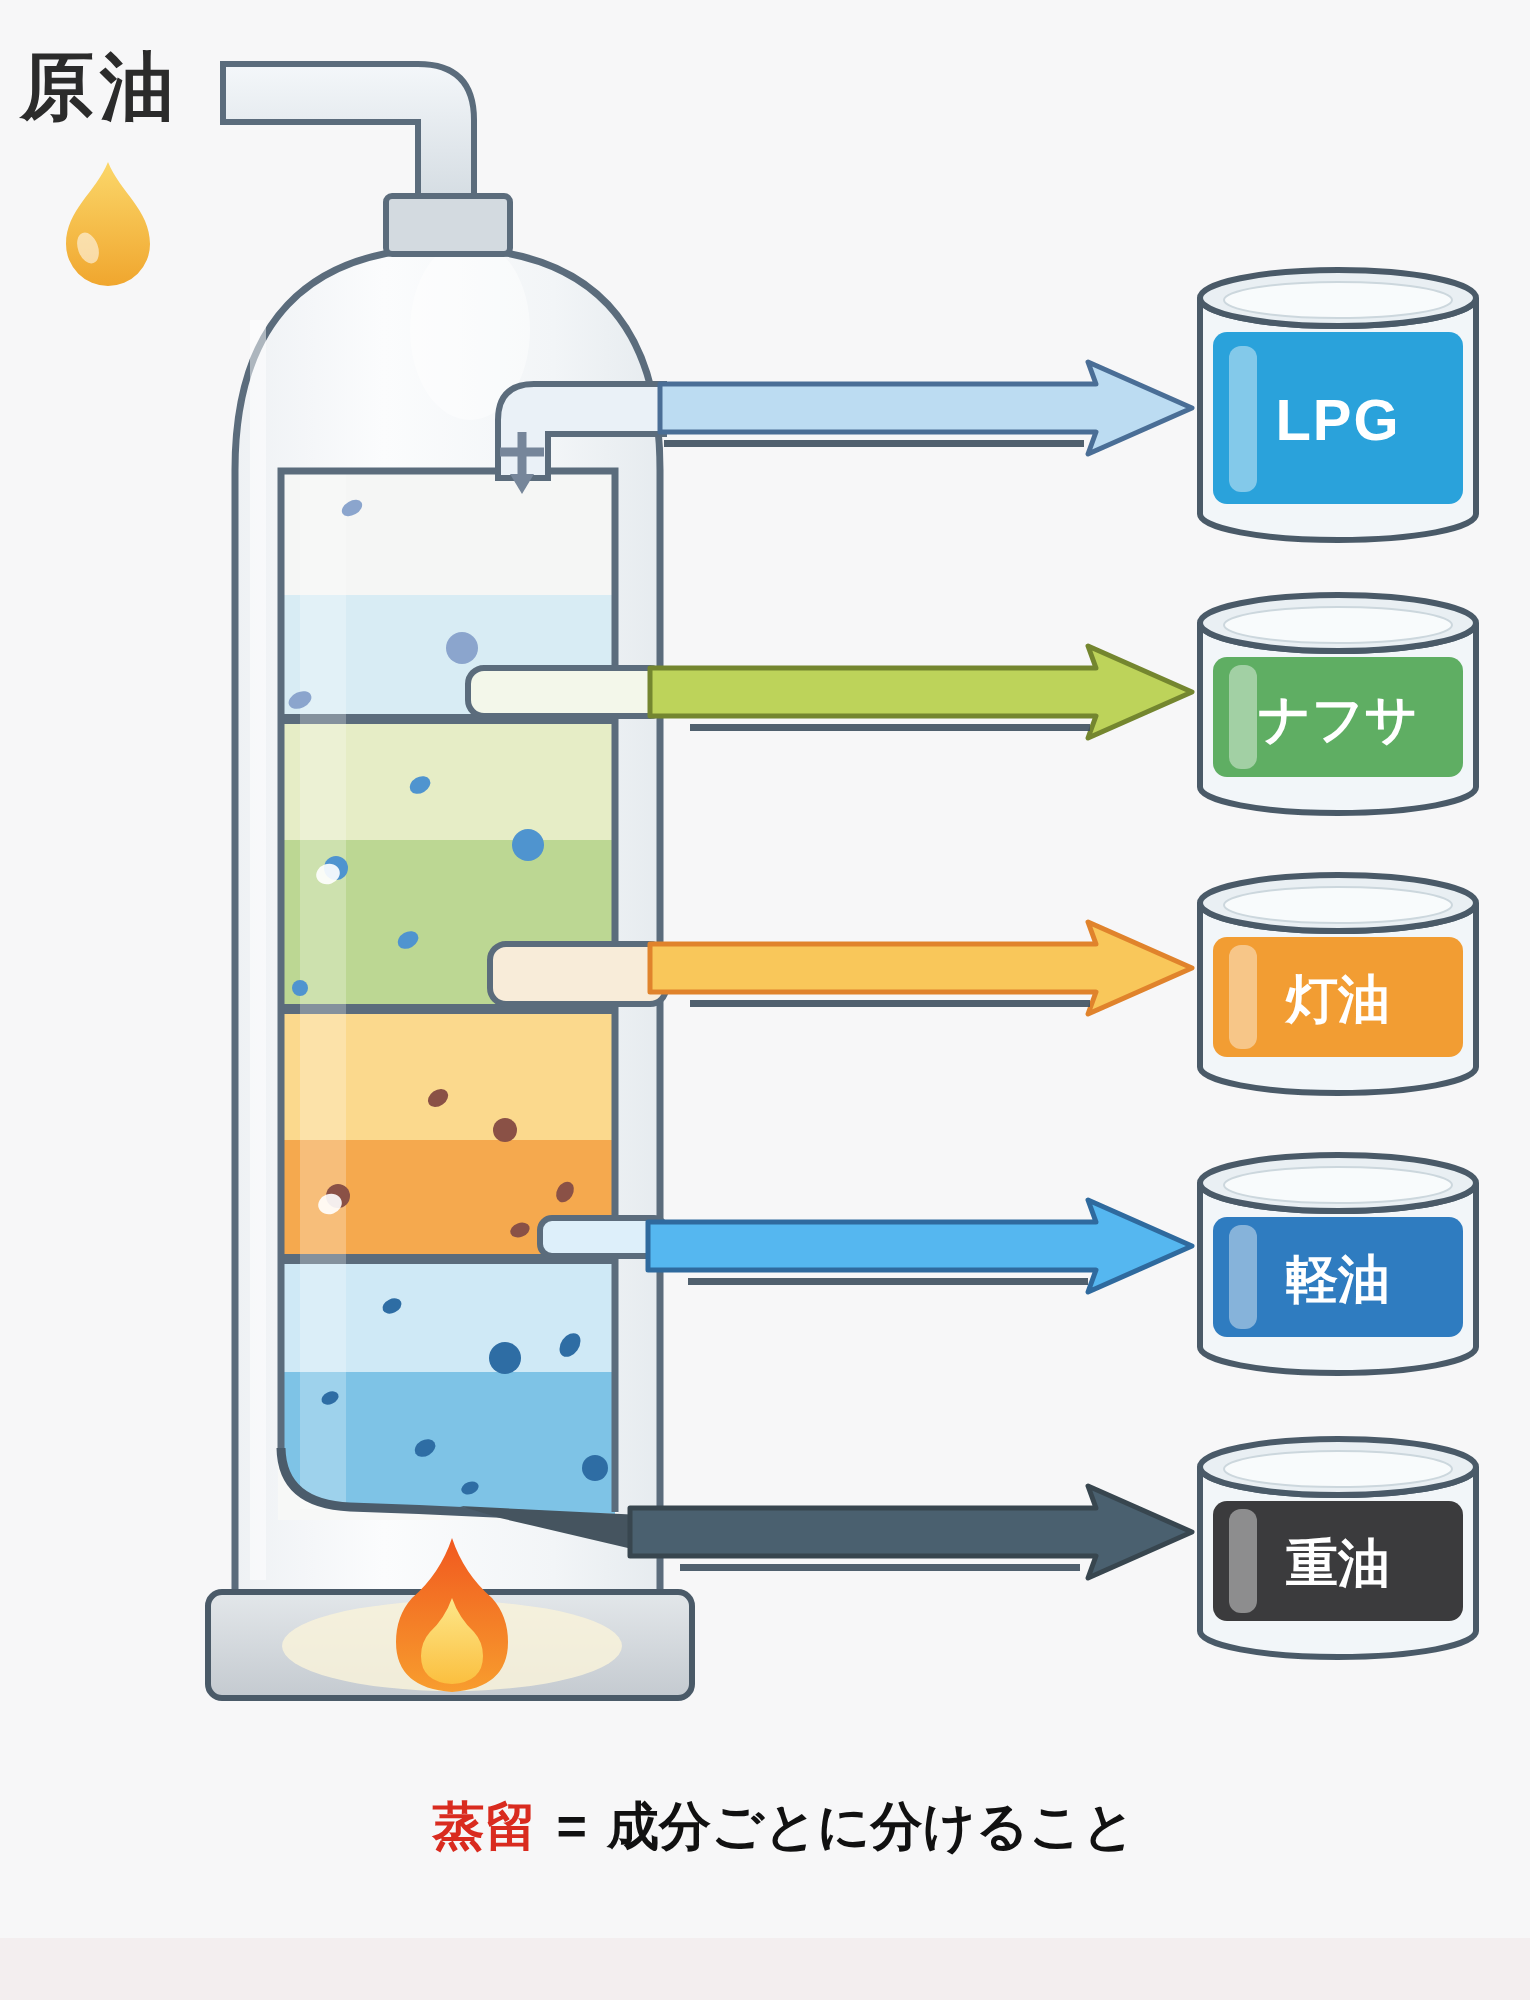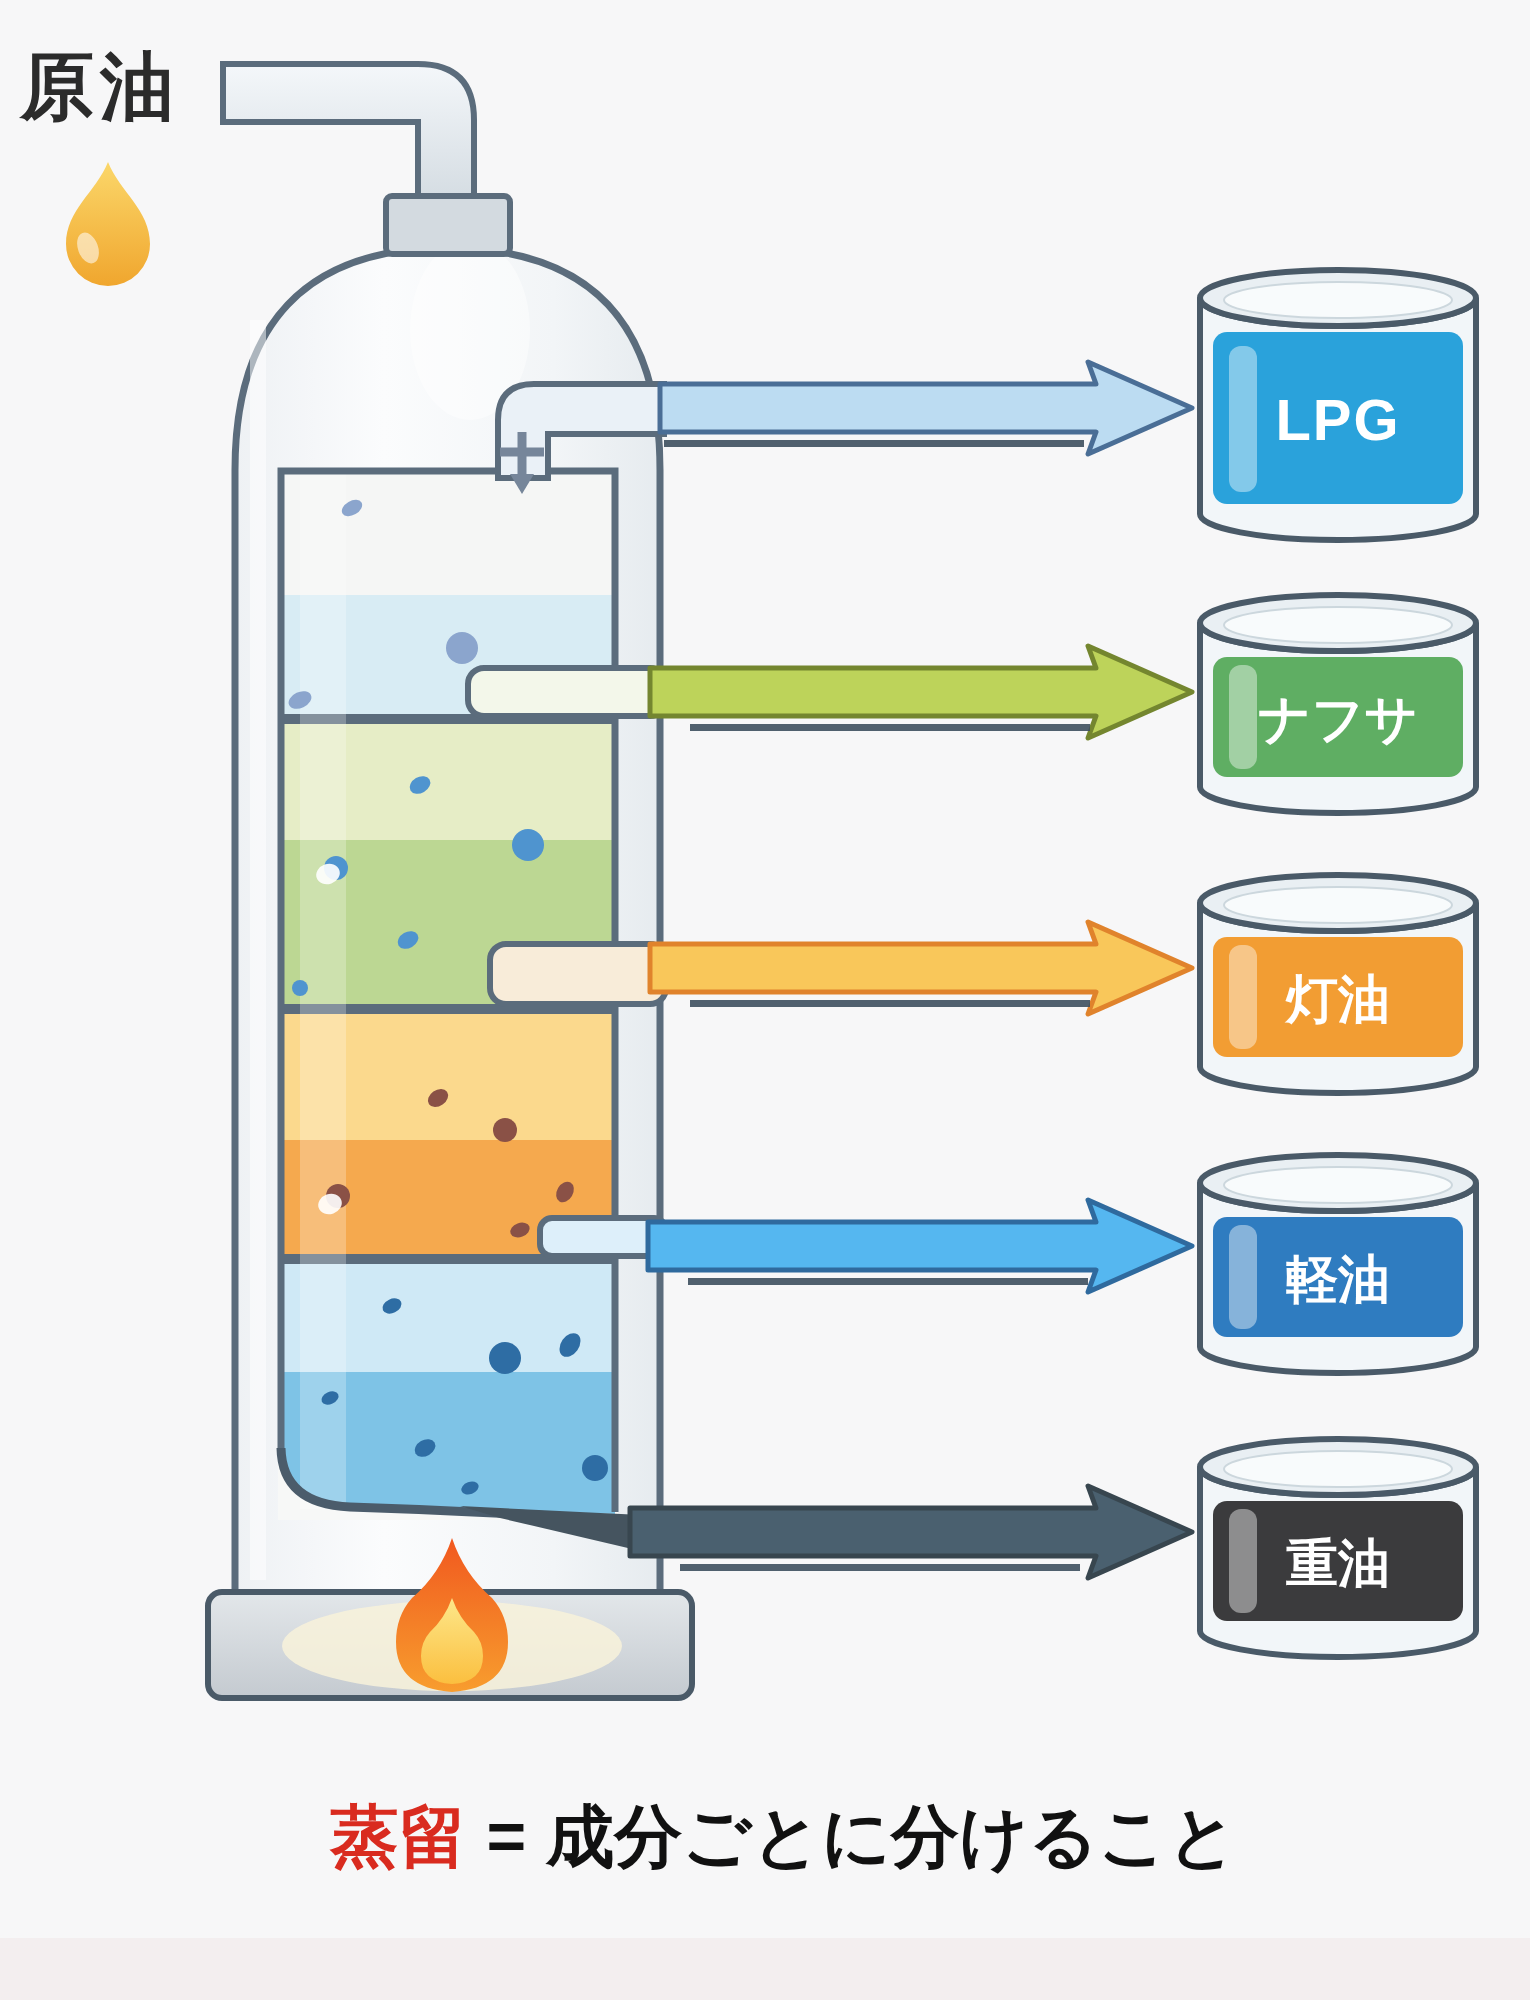--- a/index.html
+++ b/index.html
@@ -12,21 +12,21 @@
   .barrel-rim{fill:#e9eff3;stroke:#4a5a68;stroke-width:6;}
   .barrel-rim-inner{fill:#f8fbfc;stroke:#ccd7dd;stroke-width:2;}
   .barrel-gloss{fill:#ffffff;opacity:.42;}
   .barrel-text{fill:#ffffff;font-weight:bold;text-anchor:middle;}
   .barrel-text.latin{font-size:58px;letter-spacing:2px;}
   .barrel-text.kana{font-size:52px;}
   .tab{stroke:#5b6c7c;stroke-width:6;}
   .arrow{stroke-width:5;stroke-linejoin:round;}
   .underline{fill:#3d4f5e;opacity:.9;}
   .caption{position:absolute;left:0;right:0;top:1792px;text-align:center;
-           font-size:68px;font-weight:bold;color:#111;margin-left:38px;}
+           font-size:52px;font-weight:bold;color:#111;margin-left:38px;}
   .caption .term{color:#d92b1f;}
   .caption .eq{margin:0 20px;}
   .crude-label{font-size:74px;font-weight:bold;fill:#2b2b2b;letter-spacing:6px;}
 </style>
 </head>
 <body>
 
 <div class="stage">
 
 <svg width="1530" height="2000" viewBox="0 0 1530 2000">

